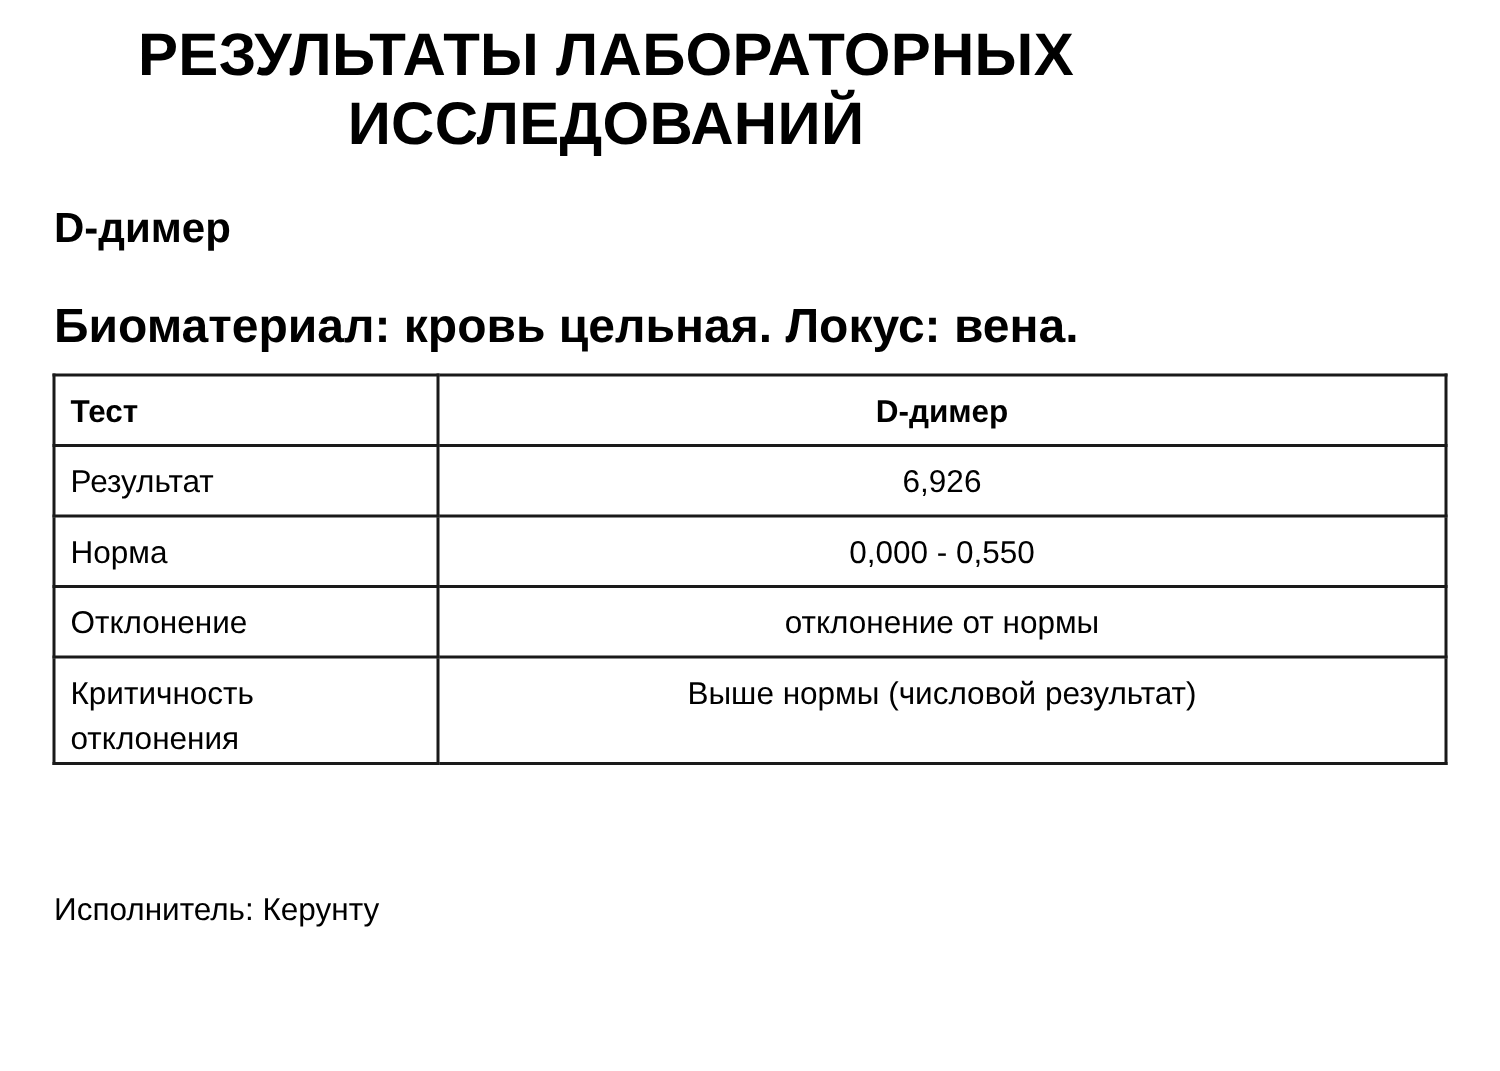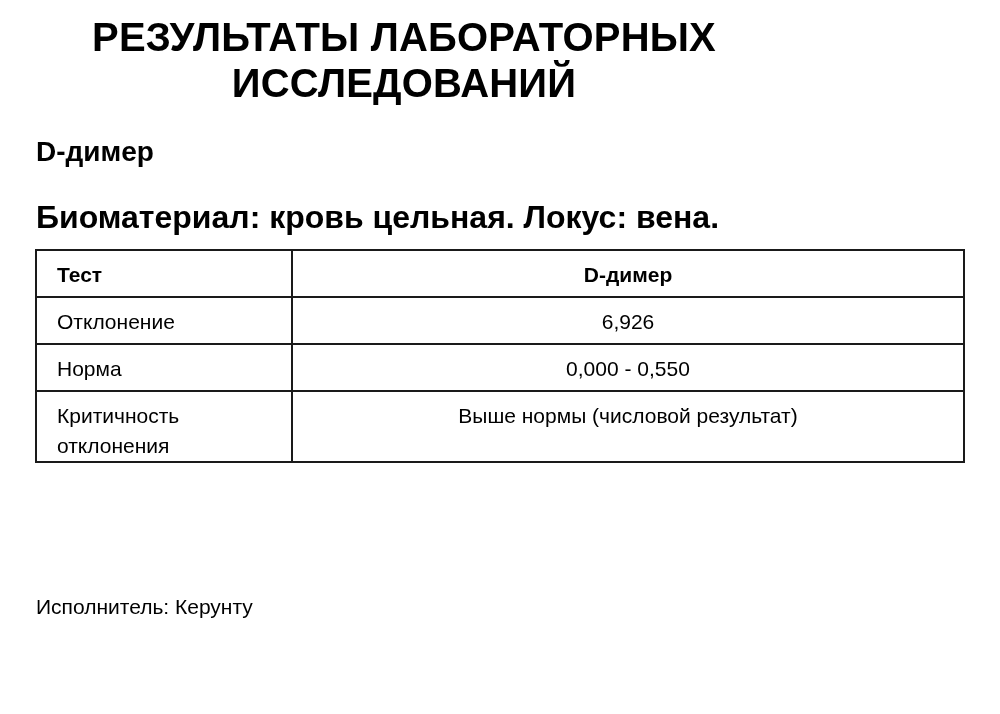--- a/index.html
+++ b/index.html
@@ -1,21 +1,21 @@
 <!DOCTYPE html>
 <html><head>
 <meta charset="utf-8">
 <style>
   html, body { margin: 0; padding: 0; background: #ffffff; }
   body { width: 1000px; height: 714px; position: relative; overflow: hidden; color: #000; font-family: "Liberation Sans", sans-serif; }
   .title { position: absolute; left: 0; top: 14px; width: 808px; text-align: center; font-weight: bold; font-size: 40px; line-height: 46px; letter-spacing: 0.2px; }
   .subtitle { position: absolute; left: 36px; top: 135px; font-weight: bold; font-size: 28px; line-height: 34px; }
   .biomaterial { position: absolute; left: 36px; top: 201px; font-weight: bold; font-size: 32px; line-height: 32px; }
   table.results { position: absolute; left: 35px; top: 249px; width: 930px; border-collapse: collapse; font-size: 21px; }
-  table.results td { border: 2px solid #1a1a1a; padding: 0 20px; vertical-align: top; line-height: 30px; }
+  table.results td { border: 2px solid #1a1a1a; padding: 0 10px; vertical-align: top; line-height: 30px; }
   table.results td.label { width: 256px; }
   table.results td.value { text-align: center; }
   table.results tr.r1 td { height: 47px; padding-top: 9px; box-sizing: border-box; }
   table.results tr.r2 td { height: 68px; padding-top: 9px; box-sizing: border-box; }
   table.results tr.head td { font-weight: bold; }
   .footer { position: absolute; left: 36px; top: 592px; font-size: 21px; line-height: 30px; }
 </style>
 </head>
 <body>
 
@@ -28,26 +28,30 @@
 
 <div class="biomaterial">Биоматериал: кровь цельная. Локус: вена.</div>
 
 <table class="results">
   <tbody>
       <tr class="r1 head">
     <td class="label">Тест</td>
     <td class="value">D-димер</td>
   </tr>
   <tr class="r1">
-    <td class="label">Отклонение</td>
+    <td class="label">Результат</td>
     <td class="value">6,926</td>
   </tr>
   <tr class="r1">
     <td class="label">Норма</td>
     <td class="value">0,000 - 0,550</td>
+  </tr>
+  <tr class="r1">
+    <td class="label">Отклонение</td>
+    <td class="value">отклонение от нормы</td>
   </tr>
   <tr class="r2">
     <td class="label">Критичность отклонения</td>
     <td class="value">Выше нормы (числовой результат)</td>
   </tr>
 </tbody>
   </table>
 
 <div class="footer">Исполнитель: Керунту</div>
 

